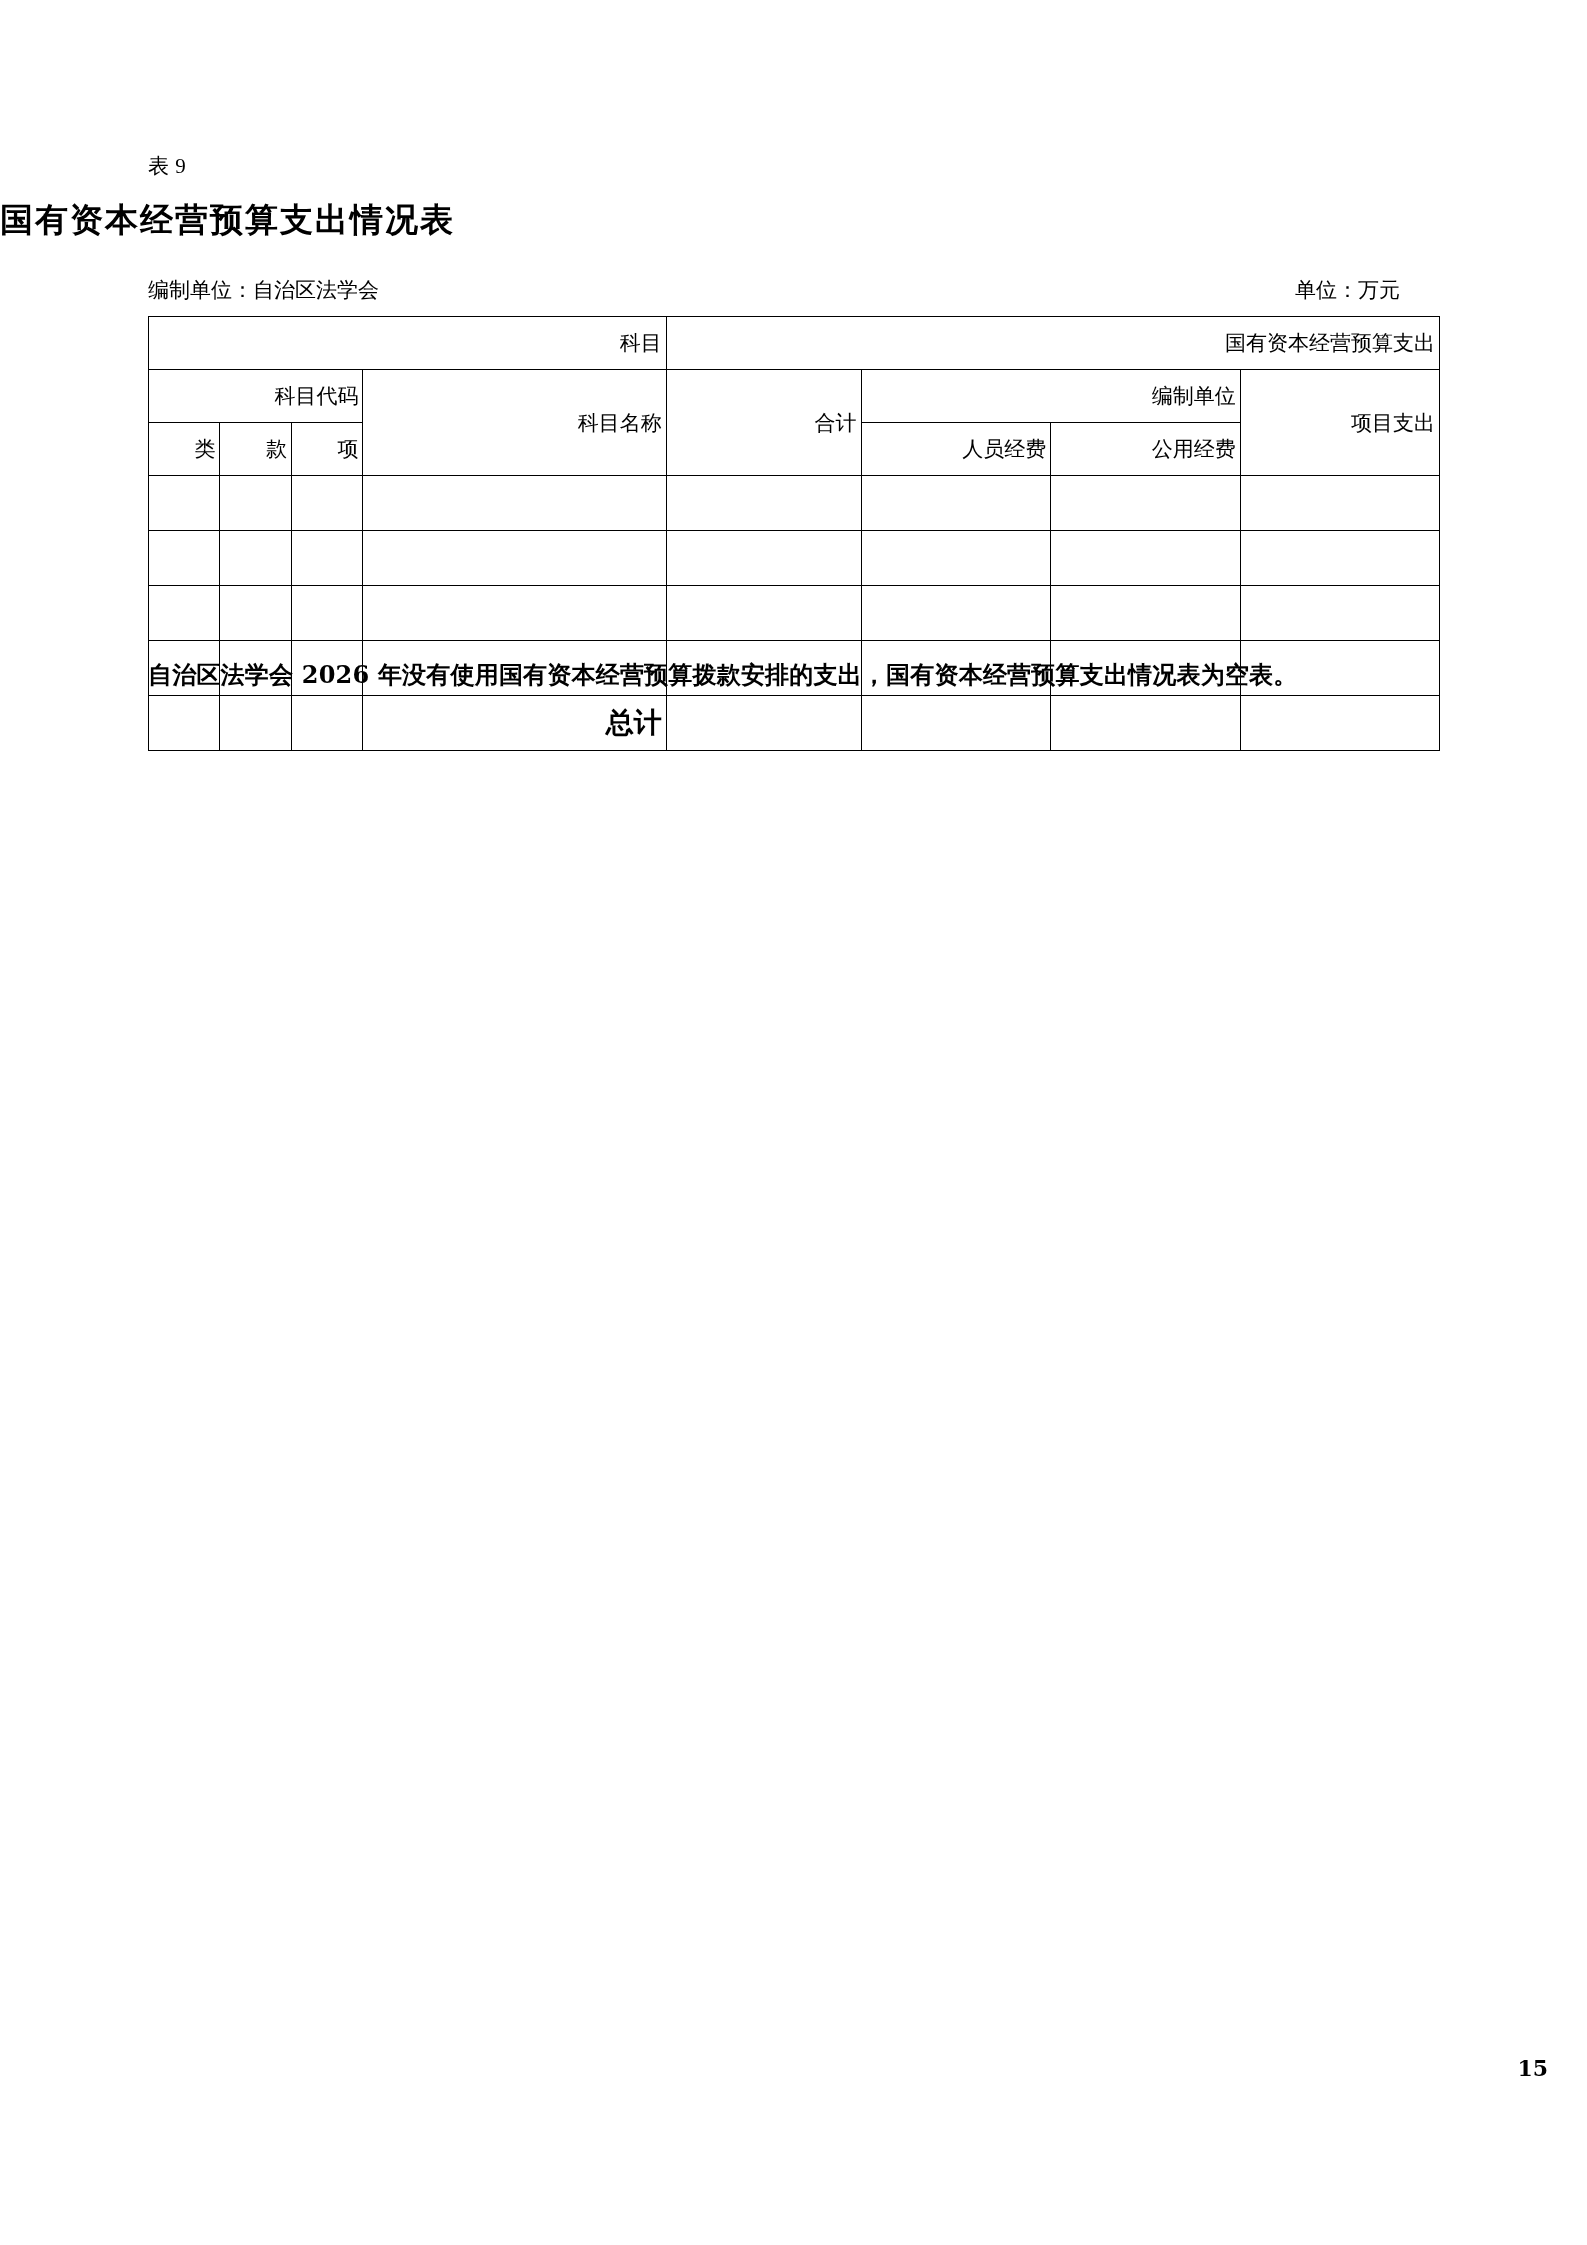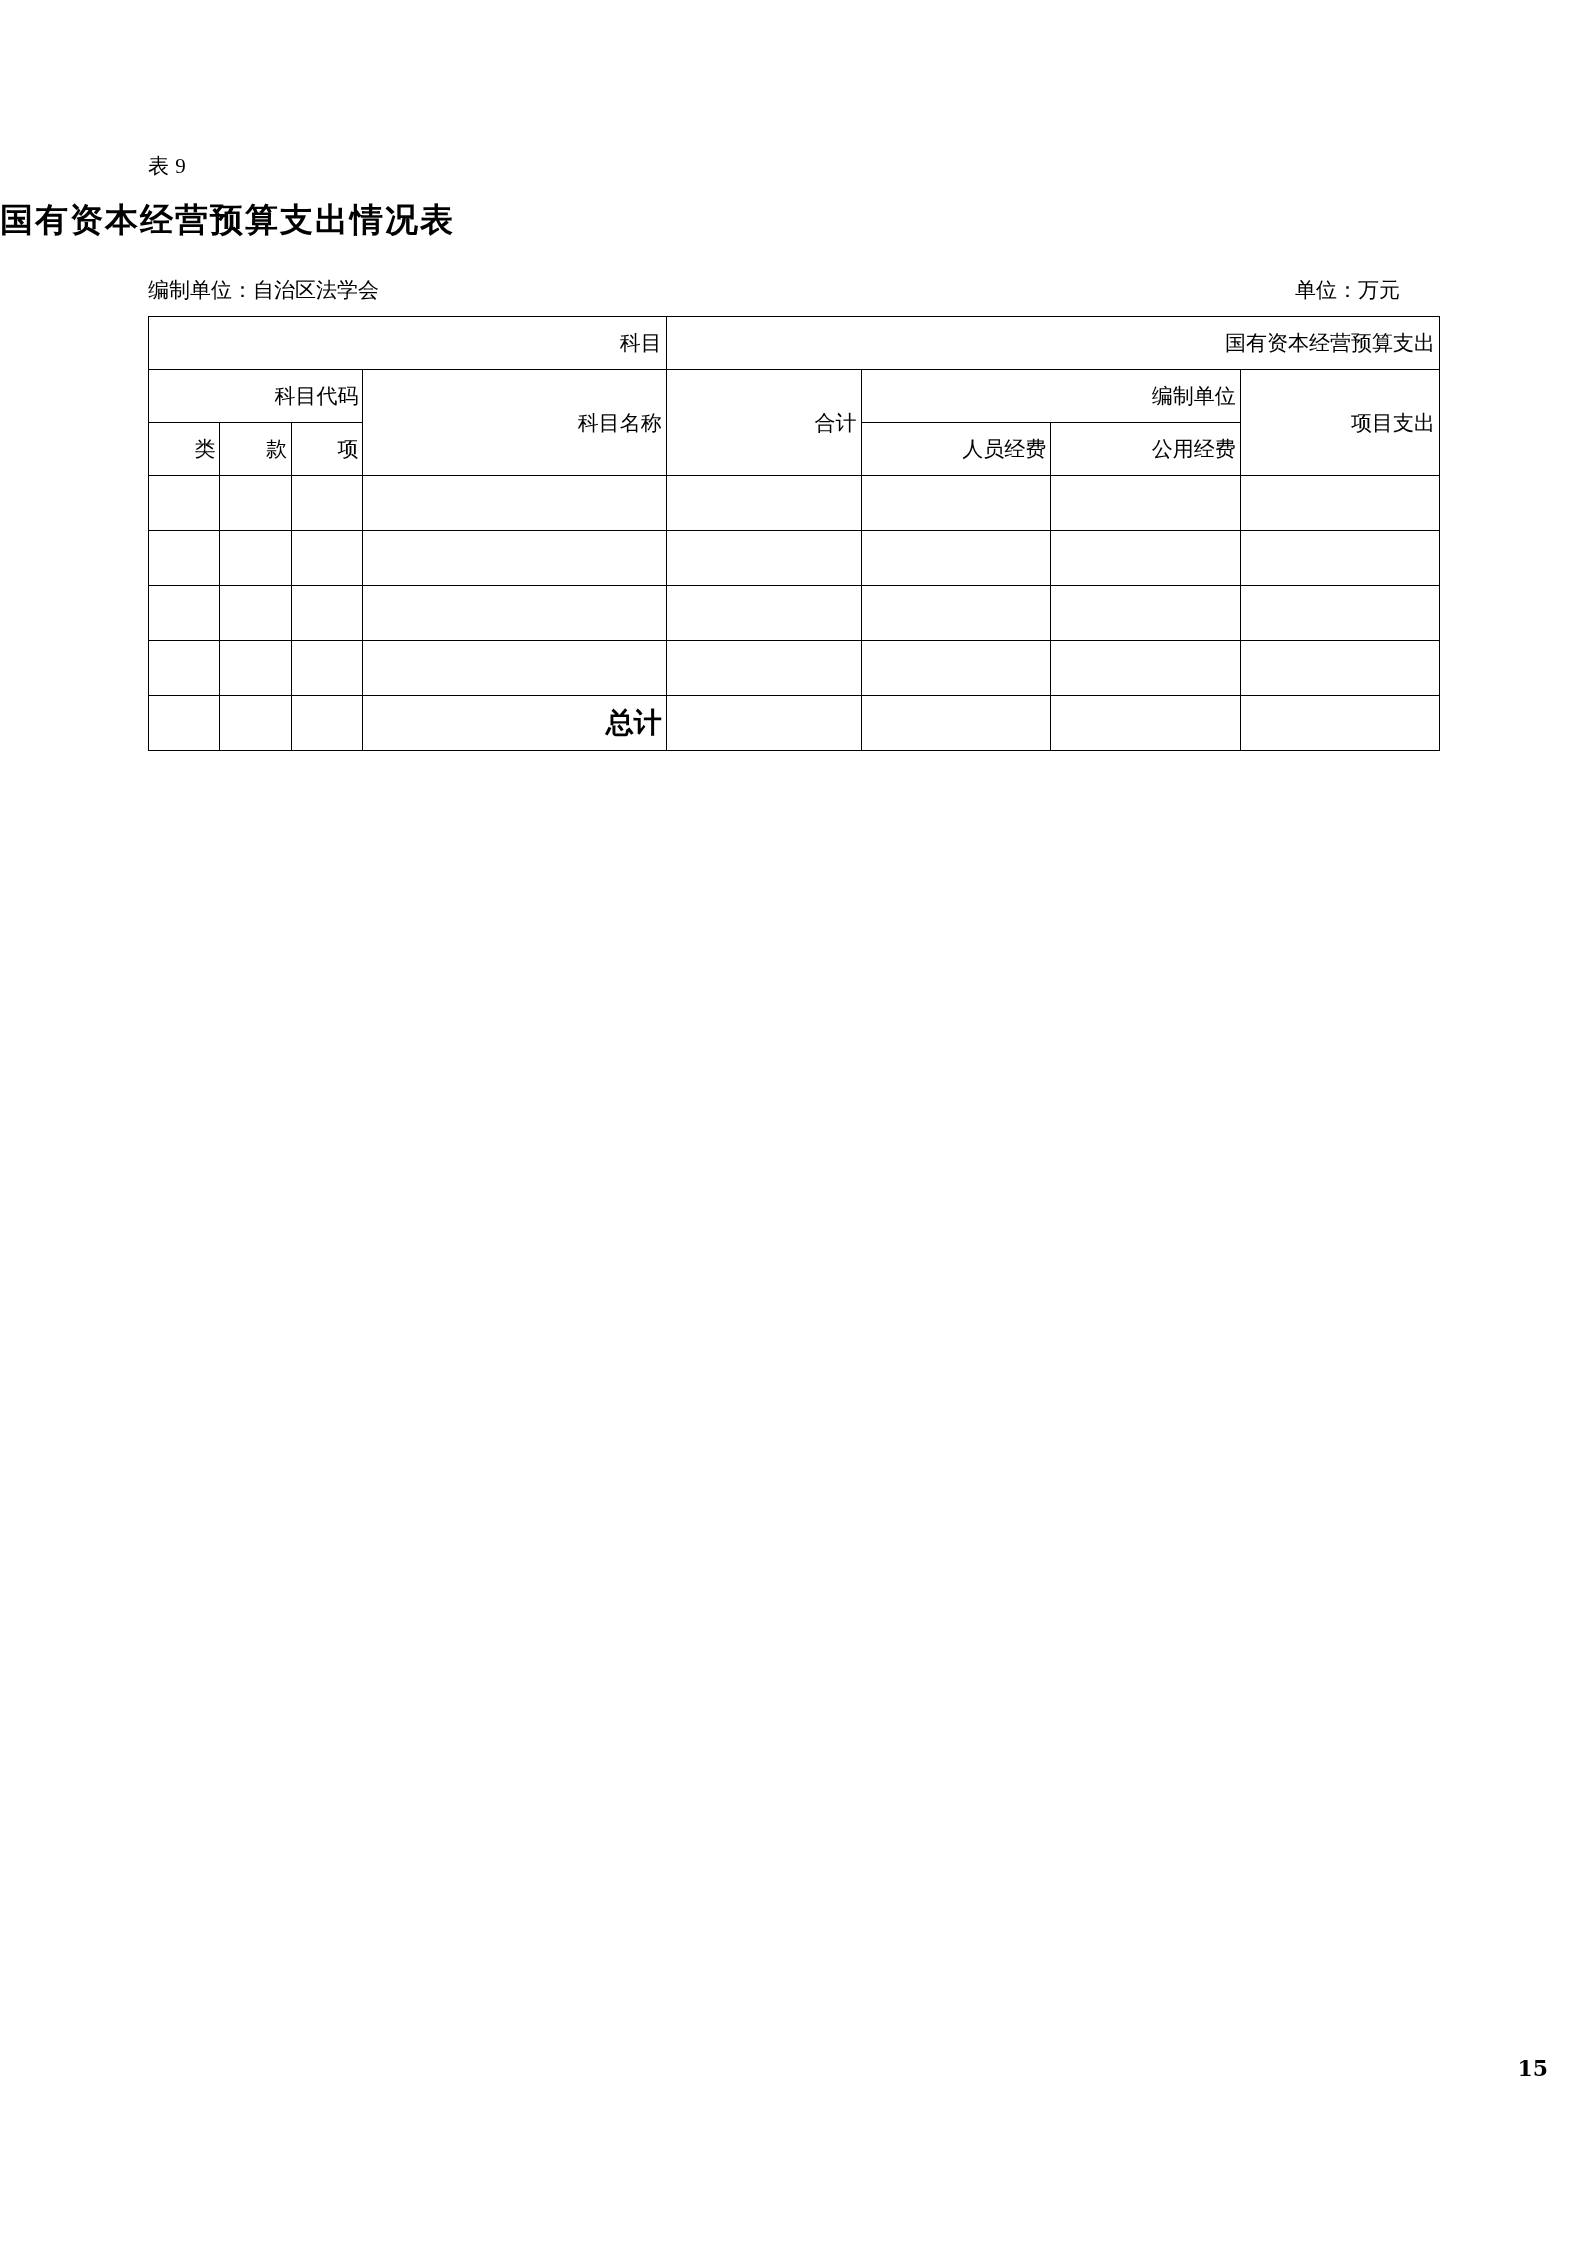--- a/index.html
+++ b/index.html
@@ -199,16 +199,17 @@
         <td class="tall"></td>
         <td class="tall total-label">总计</td>
         <td class="tall"></td>
         <td class="tall"></td>
         <td class="tall"></td>
         <td class="tall"></td>
       </tr>
     </tbody>
   </table>
 
+  <div class="note">自治区法学会 2026 年没有使用国有资本经营预算拨款安排的支出，国有资本经营预算支出情况表为空表。</div>
 
   <div class="page-number">15</div>
 
 </div>
 
 </body></html>

